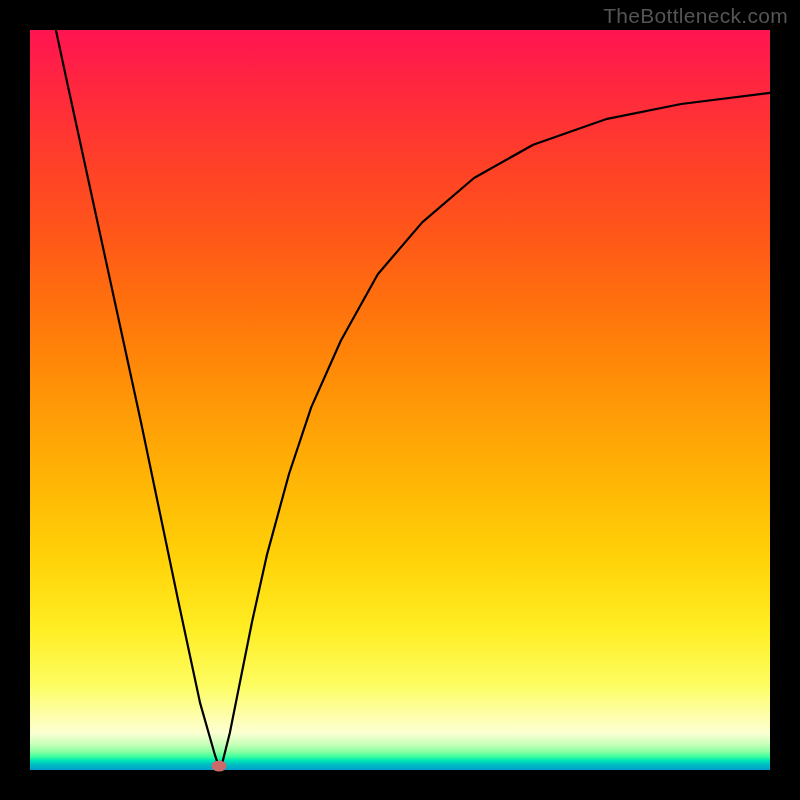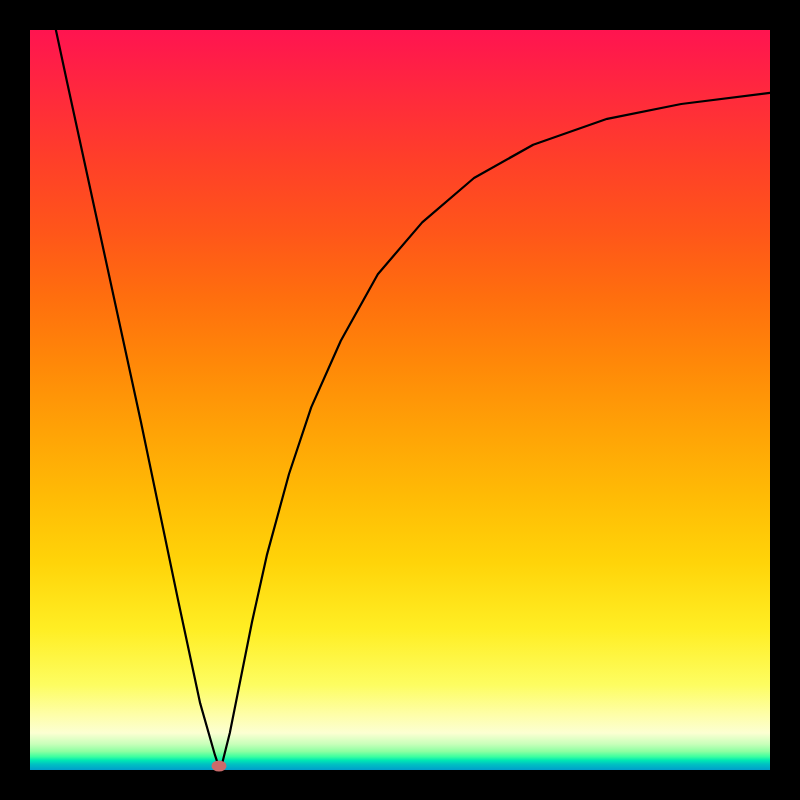--- a/index.html
+++ b/index.html
@@ -68,20 +68,21 @@
     height: 11px;
     background: #cc6a6a;
     border-radius: 50% / 50%;
     transform: translate(-50%, -50%);
   }
 </style>
 </head>
 <body>
 
 <div class="frame">
+  <div class="watermark">TheBottleneck.com</div>
 
   <div class="plot">
     <svg class="curve" viewBox="0 0 740 740" preserveAspectRatio="none">
       <path id="curve-path" fill="none" stroke="#000" stroke-width="2.2" stroke-linejoin="round" stroke-linecap="round" d="M 25.90 0.00 L 37.00 51.80 L 74.00 222.00 L 111.00 392.20 L 148.00 569.80 L 170.20 673.40 L 185.00 725.20 L 188.70 736.30 L 192.40 732.60 L 199.80 703.00 L 207.20 666.00 L 222.00 592.00 L 236.80 525.40 L 259.00 444.00 L 281.20 377.40 L 310.80 310.80 L 347.80 244.20 L 392.20 192.40 L 444.00 148.00 L 503.20 114.70 L 577.20 88.80 L 651.20 74.00 L 740.00 62.90"></path>
     </svg>
     <div id="min-marker" class="marker" style="left: 188.7px; top: 736.3px; background: rgb(204, 106, 106);"></div>
   </div>
 </div>
 
 </body></html>

